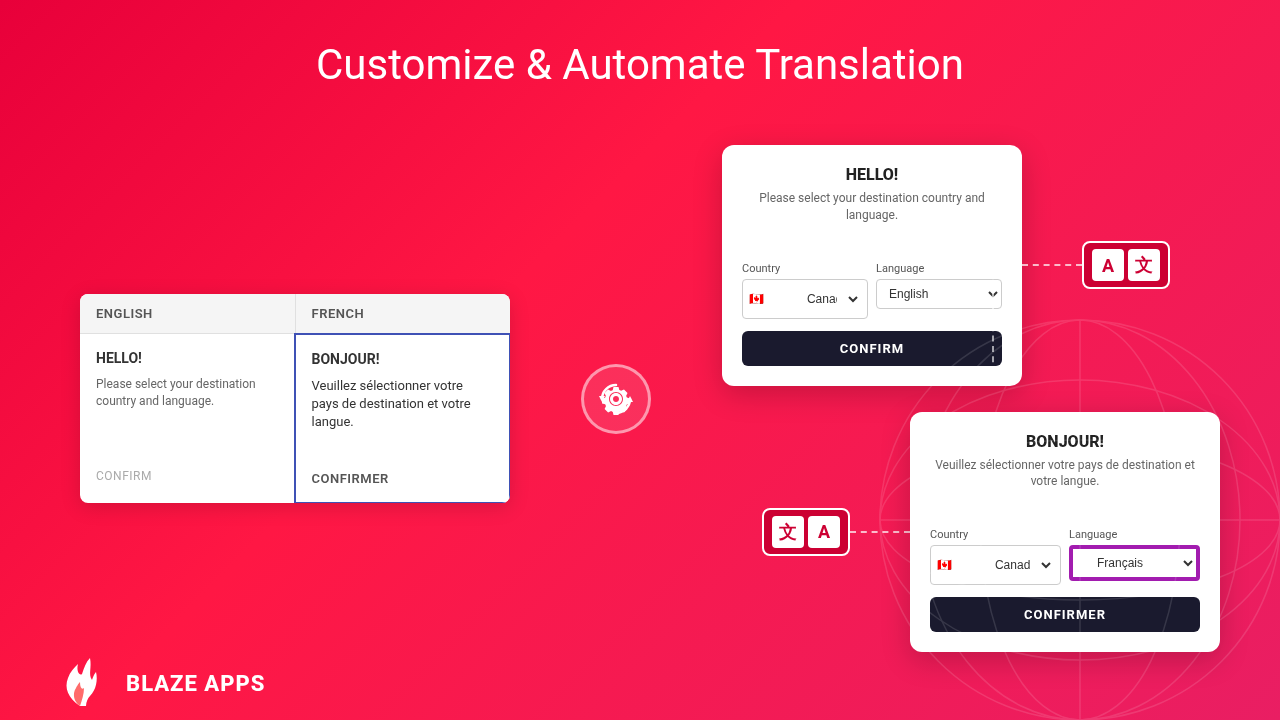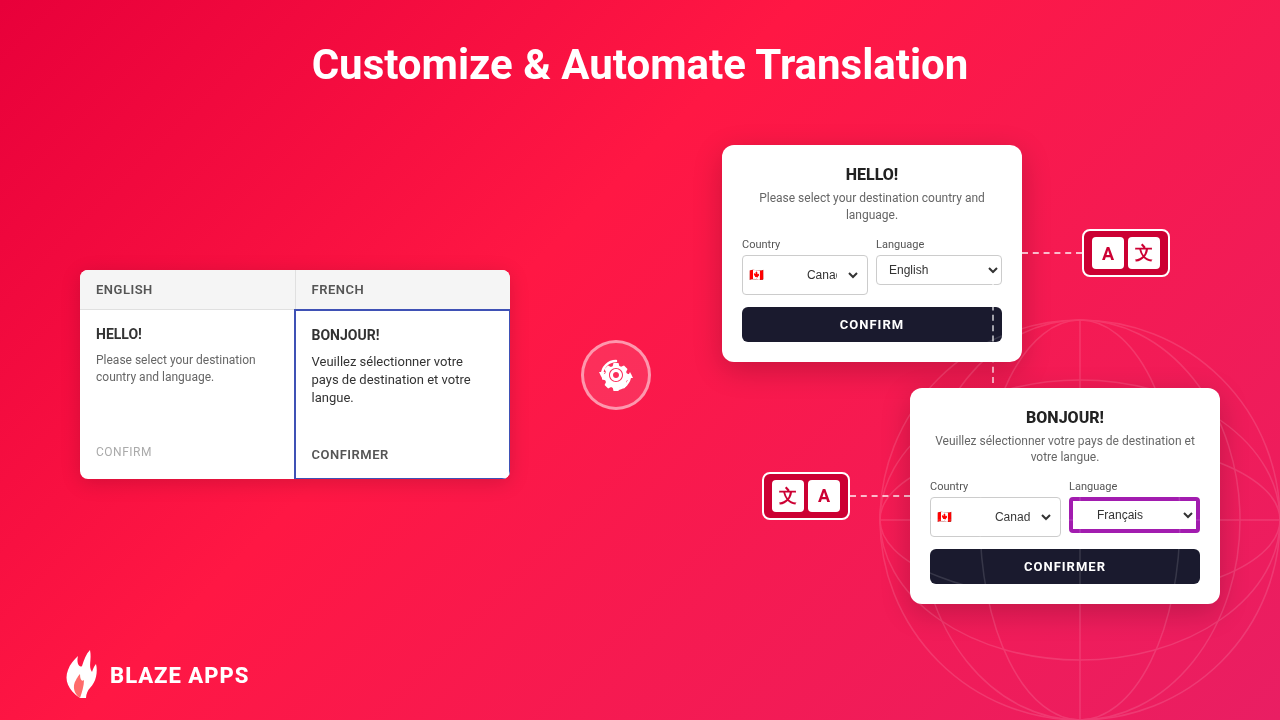--- a/index.html
+++ b/index.html
@@ -13,21 +13,21 @@
     }
 
     .header {
       text-align: center;
       padding: 40px 80px 20px;
     }
 
     .header h1 {
       color: white;
       font-size: 42px;
-      font-weight: 700;
+      font-weight: 400;
       margin-bottom: 16px;
     }
 
     .header p {
       color: rgba(255,255,255,0.92);
       font-size: 20px;
       line-height: 1.5;
       max-width: 800px;
       margin: 0 auto;
     }
@@ -229,20 +229,21 @@
 
     .popup-field {
       flex: 1;
     }
 
     .popup-field label {
       display: block;
       font-size: 11px;
       color: #555;
       margin-bottom: 4px;
+      margin-top: 24px;
     }
 
     .popup-field select {
       width: 100%;
       padding: 6px 8px;
       border: 1px solid #ccc;
       border-radius: 4px;
       font-size: 12px;
       color: #333;
       background: white;
@@ -273,25 +274,25 @@
     .french-row {
       display: flex;
       align-items: center;
       gap: 0;
       margin-left: 40px;
     }
 
     
     .logo {
       position: absolute;
-      bottom: 20px;
+      bottom: 12px;
       left: 60px;
       display: flex;
       align-items: center;
-      gap: 10px;
+      gap: 26px;
       text-align: right;
     }
 
     .logo-text {
       color: white;
       font-size: 22px;
       font-weight: 800;
       letter-spacing: 1px;
     }
 

